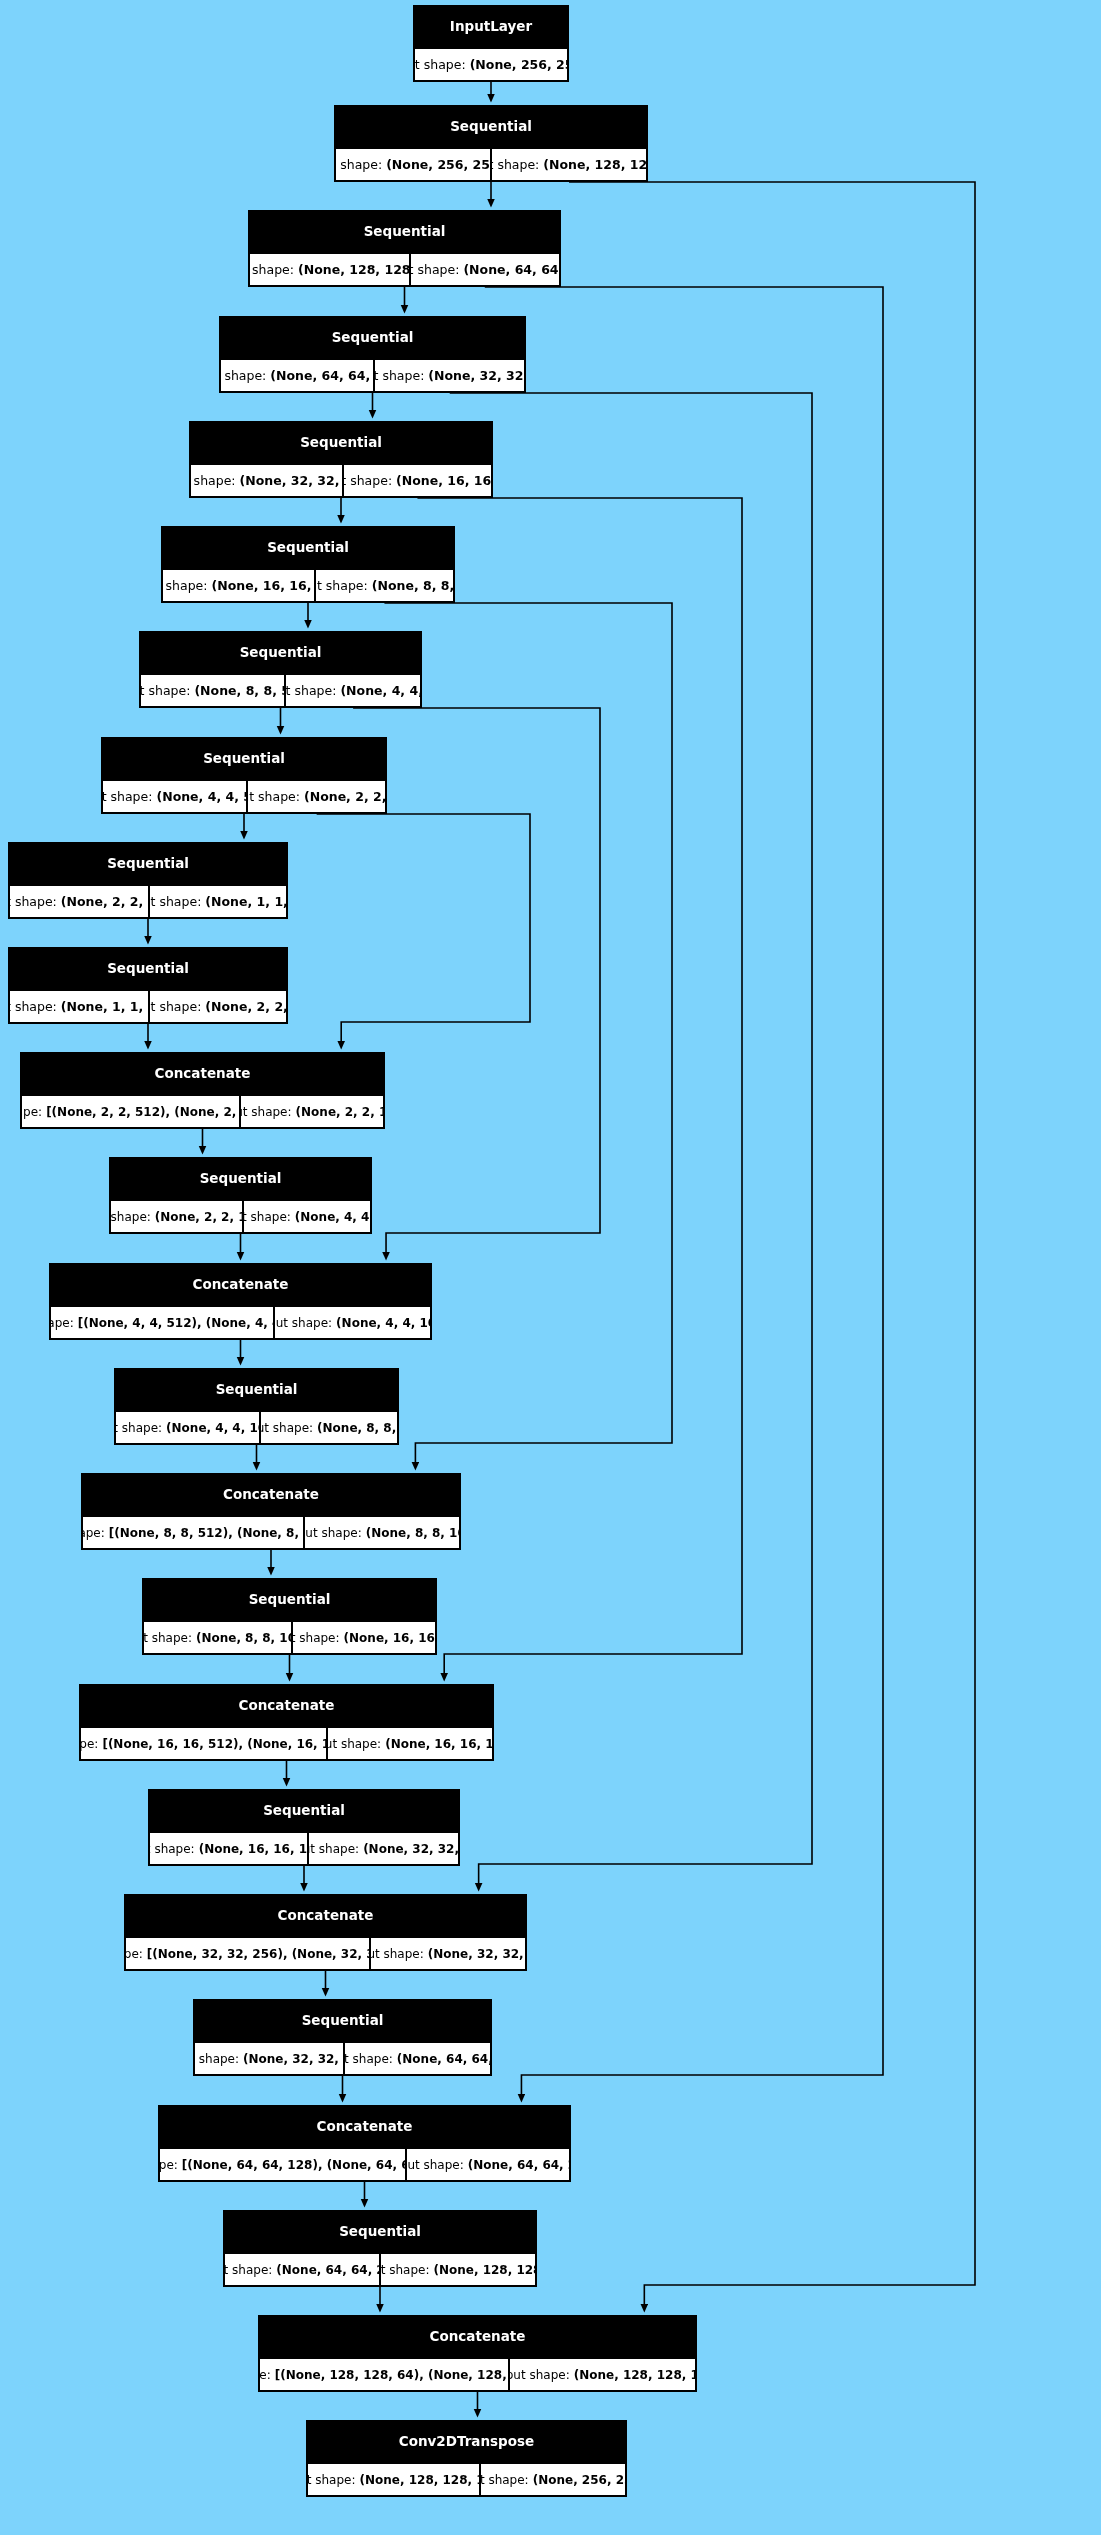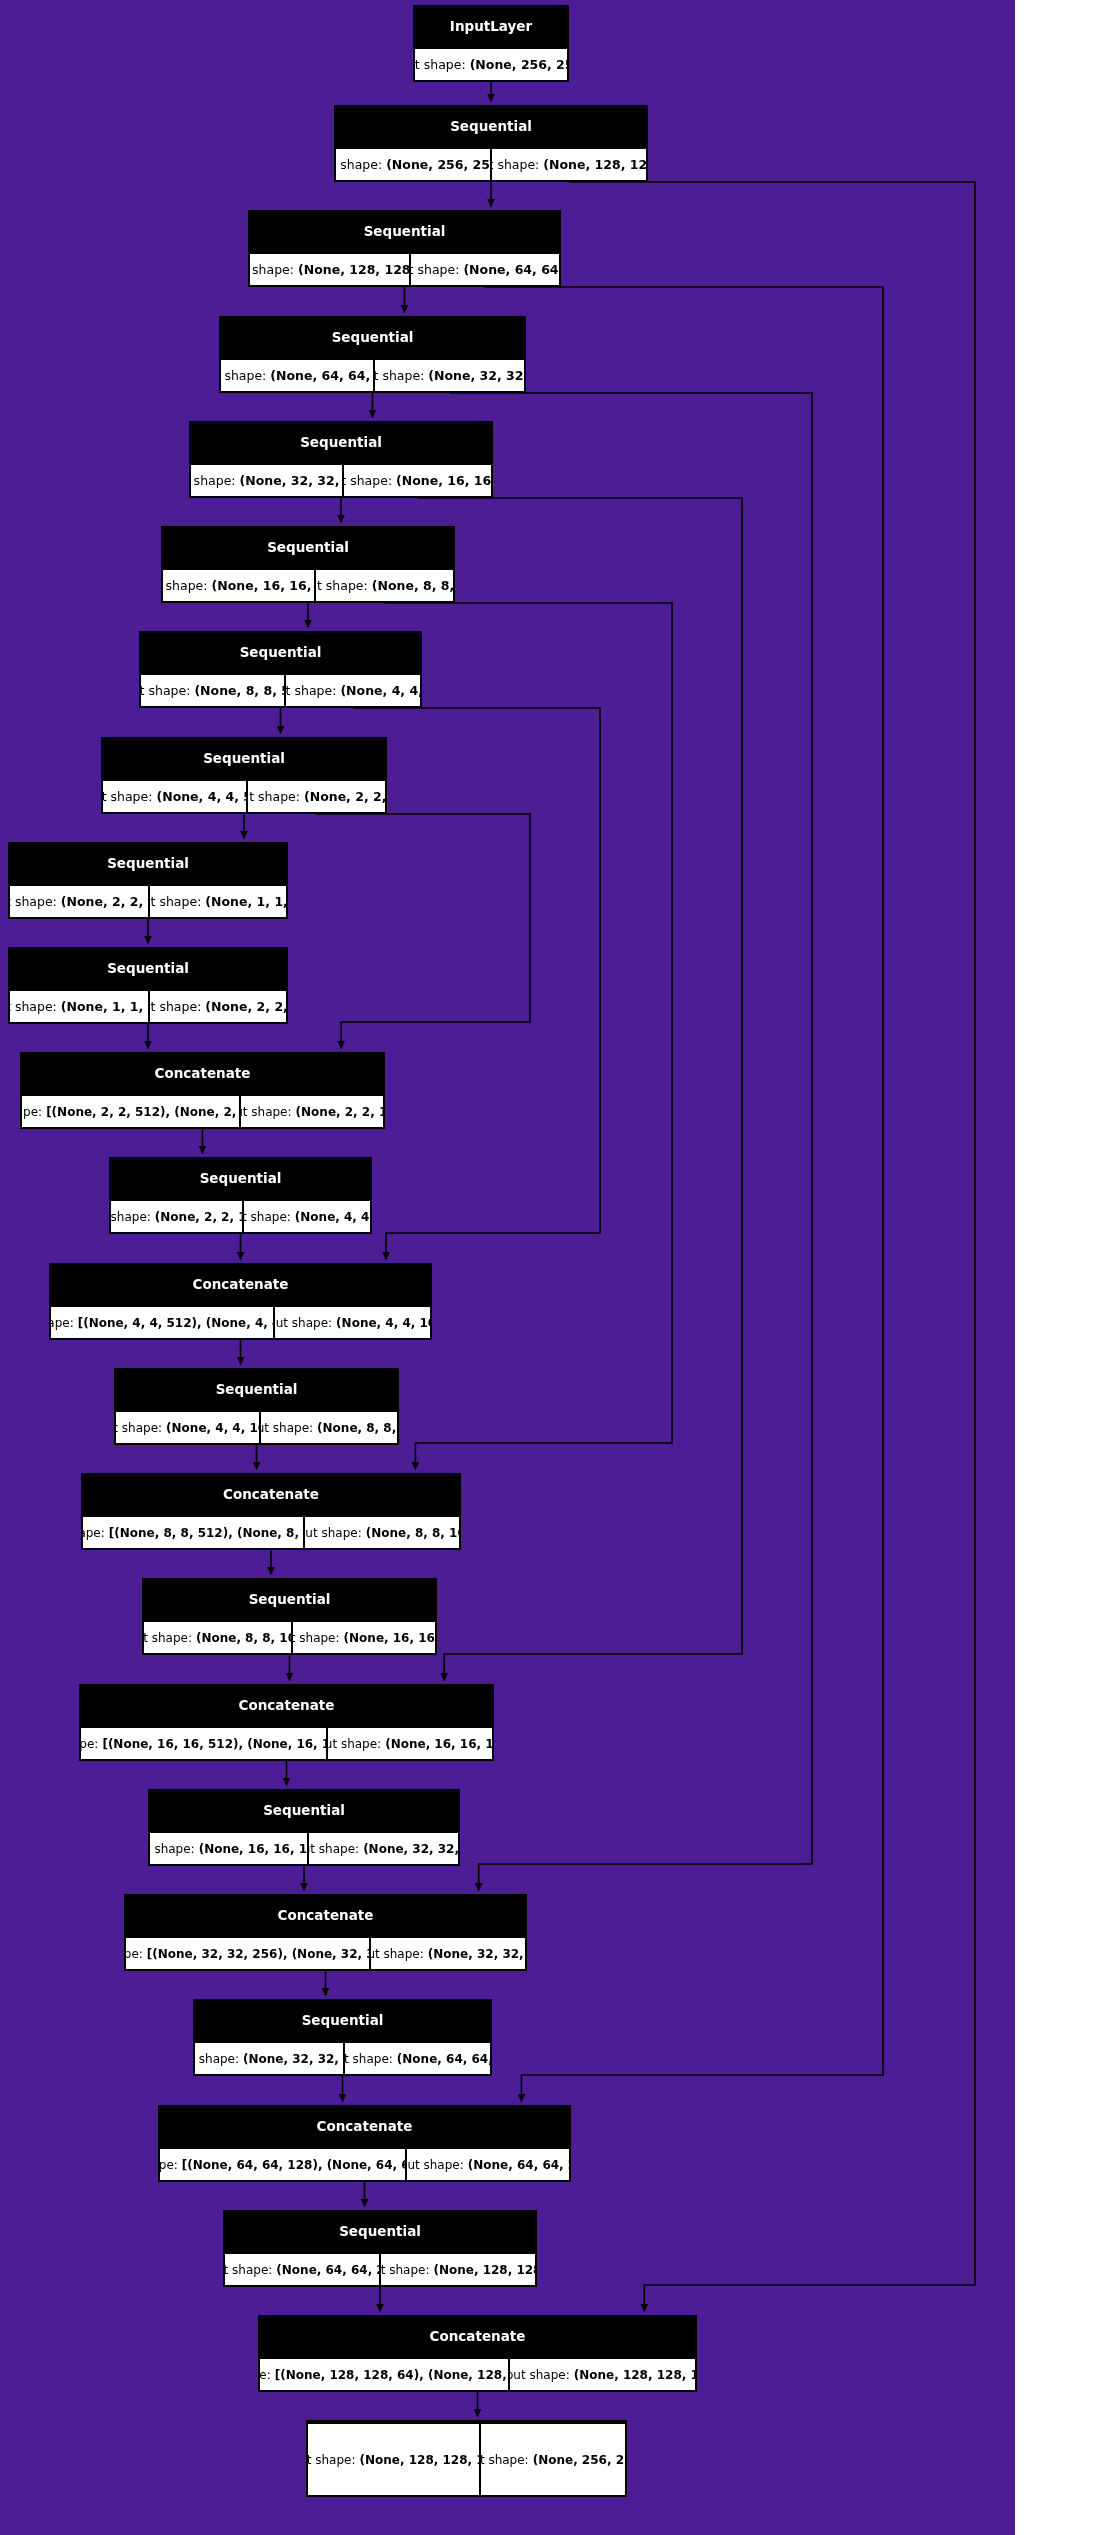--- a/index.html
+++ b/index.html
@@ -6,23 +6,23 @@
   html, body {
     margin: 0;
     padding: 0;
     background: #ffffff;
   }
   body {
     font-family: "DejaVu Sans", "Liberation Sans", sans-serif;
   }
   #canvas {
     position: relative;
-    width: 1015px;
+    width: 1101px;
     height: 2535px;
-    background: #4c1d95;
+    background: #7dd3fc;
     overflow: hidden;
   }
   svg.edges {
     position: absolute;
     left: 0;
     top: 0;
     width: 1101px;
     height: 2535px;
     pointer-events: none;
   }
@@ -407,20 +407,21 @@
             <span class="lbl">Input shape:</span>
             <span class="val">[(None, 128, 128, 64), (None, 128, 128, 64)]</span>
           </div>
           <div class="shape-cell right">
             <span class="lbl">Output shape:</span>
             <span class="val">(None, 128, 128, 128)</span>
           </div>
         </div>
       </div>
       <div class="node" id="n23" style="left: 306px; top: 2420px; width: 321px; height: 77px;">
+        <div class="node-title" style="height: 40px; font-size: 13.5px;">Conv2DTranspose</div>
         <div class="node-body" style="font-size: 12px;">
           <div class="shape-cell" style="flex: 0 0 54%;">
             <span class="lbl">Input shape:</span>
             <span class="val">(None, 128, 128, 128)</span>
           </div>
           <div class="shape-cell right">
             <span class="lbl">Output shape:</span>
             <span class="val">(None, 256, 256, 3)</span>
           </div>
         </div>

